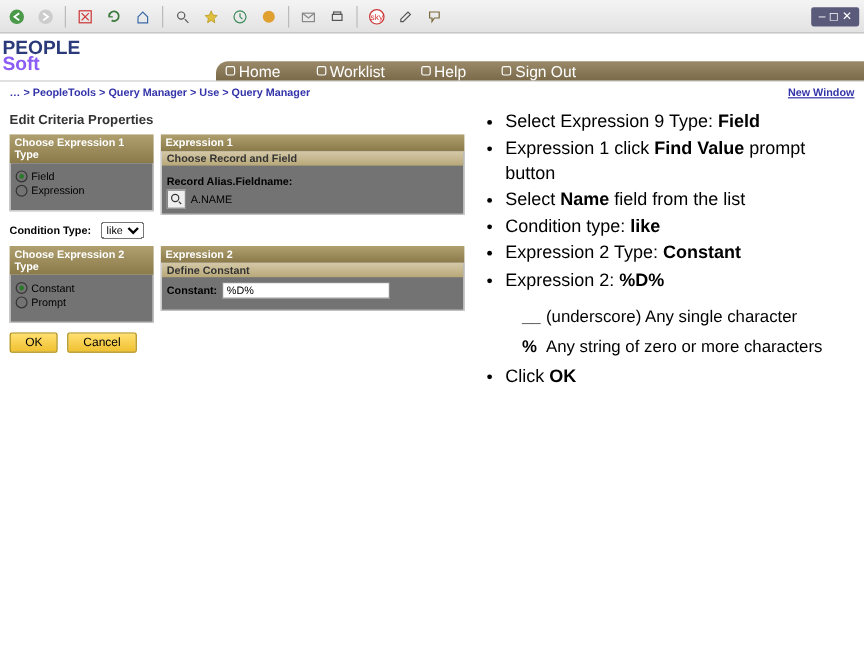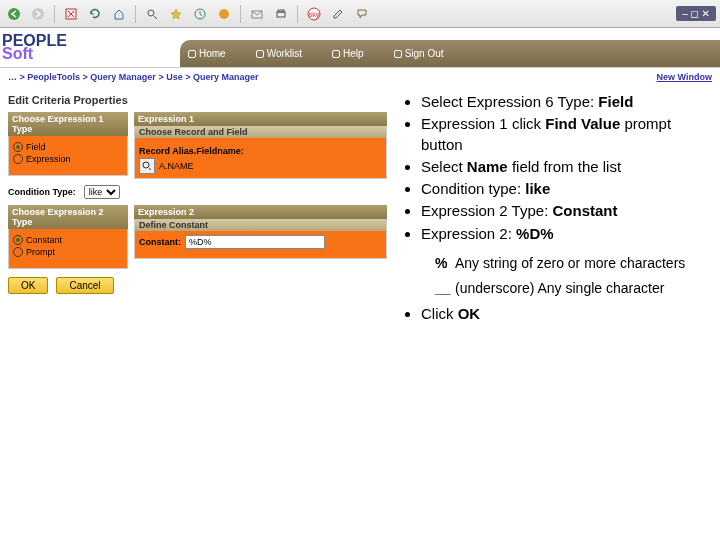--- a/index.html
+++ b/index.html
@@ -7,37 +7,37 @@
 
   .toolbar { height: 28px; background: linear-gradient(#f4f4f4, #e2e2e2); border-bottom: 1px solid #aaa; display: flex; align-items: center; padding: 0 4px; gap: 4px; }
   .toolbar .btn { width: 20px; height: 20px; display: flex; align-items: center; justify-content: center; border: 1px solid transparent; border-radius: 3px; font-size: 12px; }
   .toolbar .sep { width: 1px; height: 18px; background: #bbb; margin: 0 2px; }
   .toolbar .spacer { flex: 1; }
   .toolbar .winctl { background: #5a5a7a; color: #fff; padding: 2px 6px; font-size: 10px; border-radius: 2px; }
 
   .header-band { height: 40px; background: #fff; display: flex; align-items: center; padding-left: 2px; position: relative; border-bottom: 1px solid #ccc; }
   .header-band .logo { font-family: 'Arial Black', sans-serif; font-size: 16px; line-height: 0.8; color: #2a3a7a; font-weight: 900; }
   .header-band .logo .soft { color: #8b5cf6; }
-  .header-band .nav { position: absolute; right: 0; bottom: 0; height: 27px; background: linear-gradient(#9a8a6a, #7a6a4a); display: flex; align-items: center; padding: 0 8px; gap: 30px; color: #fff; font-size: 10px; width: 540px; border-top-left-radius: 10px; }
+  .header-band .nav { position: absolute; right: 0; bottom: 0; height: 16px; background: linear-gradient(#9a8a6a, #7a6a4a); display: flex; align-items: center; padding: 0 8px; gap: 30px; color: #fff; font-size: 13px; width: 540px; border-top-left-radius: 10px; }
   .header-band .nav .navitem { display: flex; align-items: center; gap: 3px; }
   .header-band .nav .navicon { width: 8px; height: 8px; border: 1px solid #fff; border-radius: 2px; display: inline-block; }
 
   .breadcrumb-row { display: flex; justify-content: space-between; padding: 4px 8px; font-size: 9px; color: #33a; font-weight: bold; }
   .breadcrumb-row a { color: #33a; text-decoration: underline; }
 
   .main { display: flex; }
   .left { width: 395px; padding: 4px 8px; }
   .right { width: 325px; padding: 6px 10px 6px 4px; font-size: 15px; line-height: 1.35; }
 
   .page-title { font-weight: bold; color: #333; font-size: 11px; margin: 4px 0 6px; }
 
   .form-row { display: flex; gap: 6px; margin-bottom: 6px; justify-content: space-between; }
   .panel { flex: 1; }
   .panel .phead { background: linear-gradient(#b0a070, #8a7a4a); color: #fff; font-weight: bold; font-size: 9px; padding: 2px 4px; }
-  .panel .pbody { border: 1px solid #ccc; border-top: none; padding: 4px; font-size: 9px; background: #f97316; min-height: 40px; }
+  .panel .pbody { border: 1px solid #ccc; border-top: none; padding: 4px; font-size: 9px; background: #737373; min-height: 40px; }
   .radio-row { display: flex; align-items: center; gap: 3px; margin: 2px 0; }
   .radio { width: 10px; height: 10px; border: 1px solid #333; border-radius: 50%; display: inline-flex; align-items: center; justify-content: center; }
   .radio.checked::after { content: ''; width: 4px; height: 4px; background: #2a7a2a; border-radius: 50%; }
   .subhead { background: linear-gradient(#d4c8a8, #b8a878); color: #333; font-size: 9px; padding: 1px 4px; font-weight: bold; }
   .lbl { font-weight: bold; margin: 4px 0 2px; display: block; }
   .input-row { display: flex; align-items: center; gap: 4px; }
   .lookup { width: 16px; height: 16px; border: 1px solid #888; background: #eee; display: inline-flex; align-items: center; justify-content: center; font-size: 10px; }
   input[type=text] { font-size: 9px; padding: 1px 3px; border: 1px solid #888; }
 
   .cond-row { display: flex; align-items: center; gap: 8px; margin: 4px 0 6px; font-size: 9px; }
@@ -247,26 +247,26 @@
     </div>
 
     <div class="btn-row">
       <button class="btn-y">OK</button>
       <button class="btn-y">Cancel</button>
     </div>
   </div>
 
   <div class="right">
     <ul>
-      <li><span>Select Expression 6 Type: </span><b>Field</b></li>
+      <li><span>Select Expression 9 Type: </span><b>Field</b></li>
       <li><span>Expression 1 click </span><b>Find Value</b><span> prompt button</span></li>
       <li><span>Select </span><b>Name</b><span> field from the list</span></li>
       <li><span>Condition type: </span><b>like</b></li>
       <li><span>Expression 2 Type: </span><b>Constant</b></li>
       <li><span>Expression 2: </span><b>%D%</b></li>
     </ul>
+    <div class="sub"><span class="wc">__</span><span>(underscore) Any single character</span></div>
     <div class="sub"><span class="wc">%</span><span>Any string of zero or more characters</span></div>
-    <div class="sub"><span class="wc">__</span><span>(underscore) Any single character</span></div>
     <ul>
       <li><span>Click </span><b>OK</b></li>
     </ul>
   </div>
 </div>
 
 </body></html>

